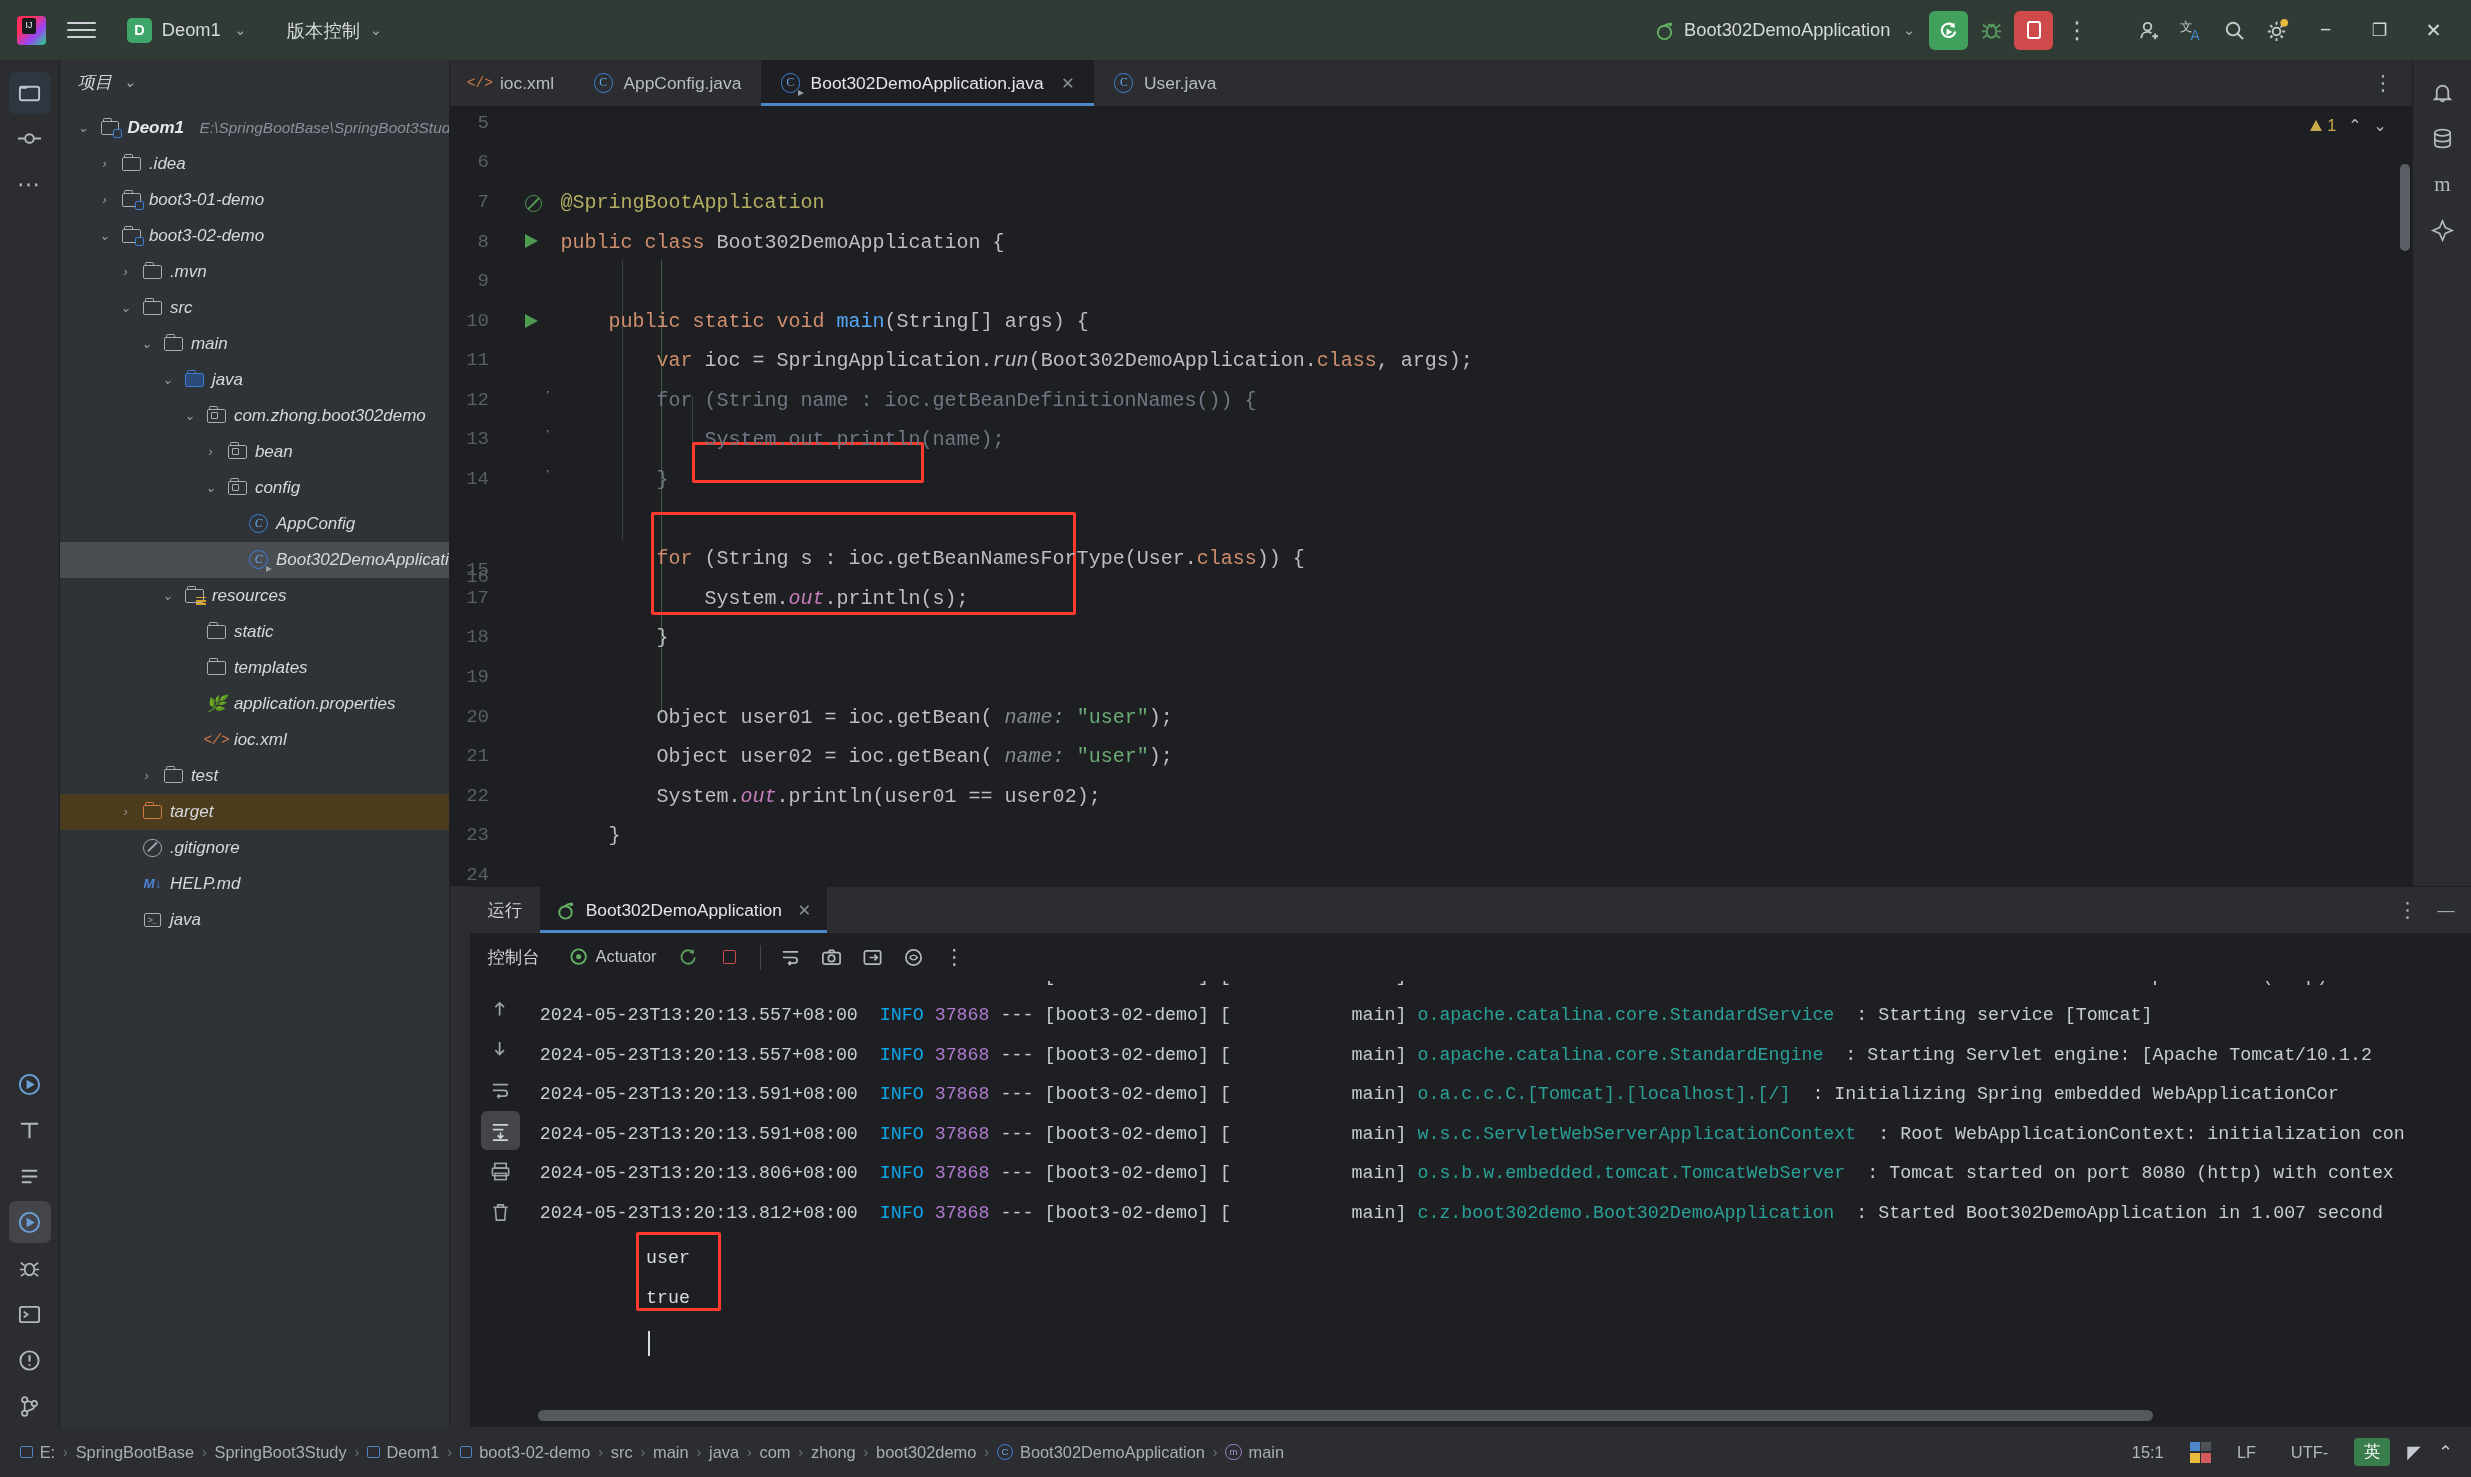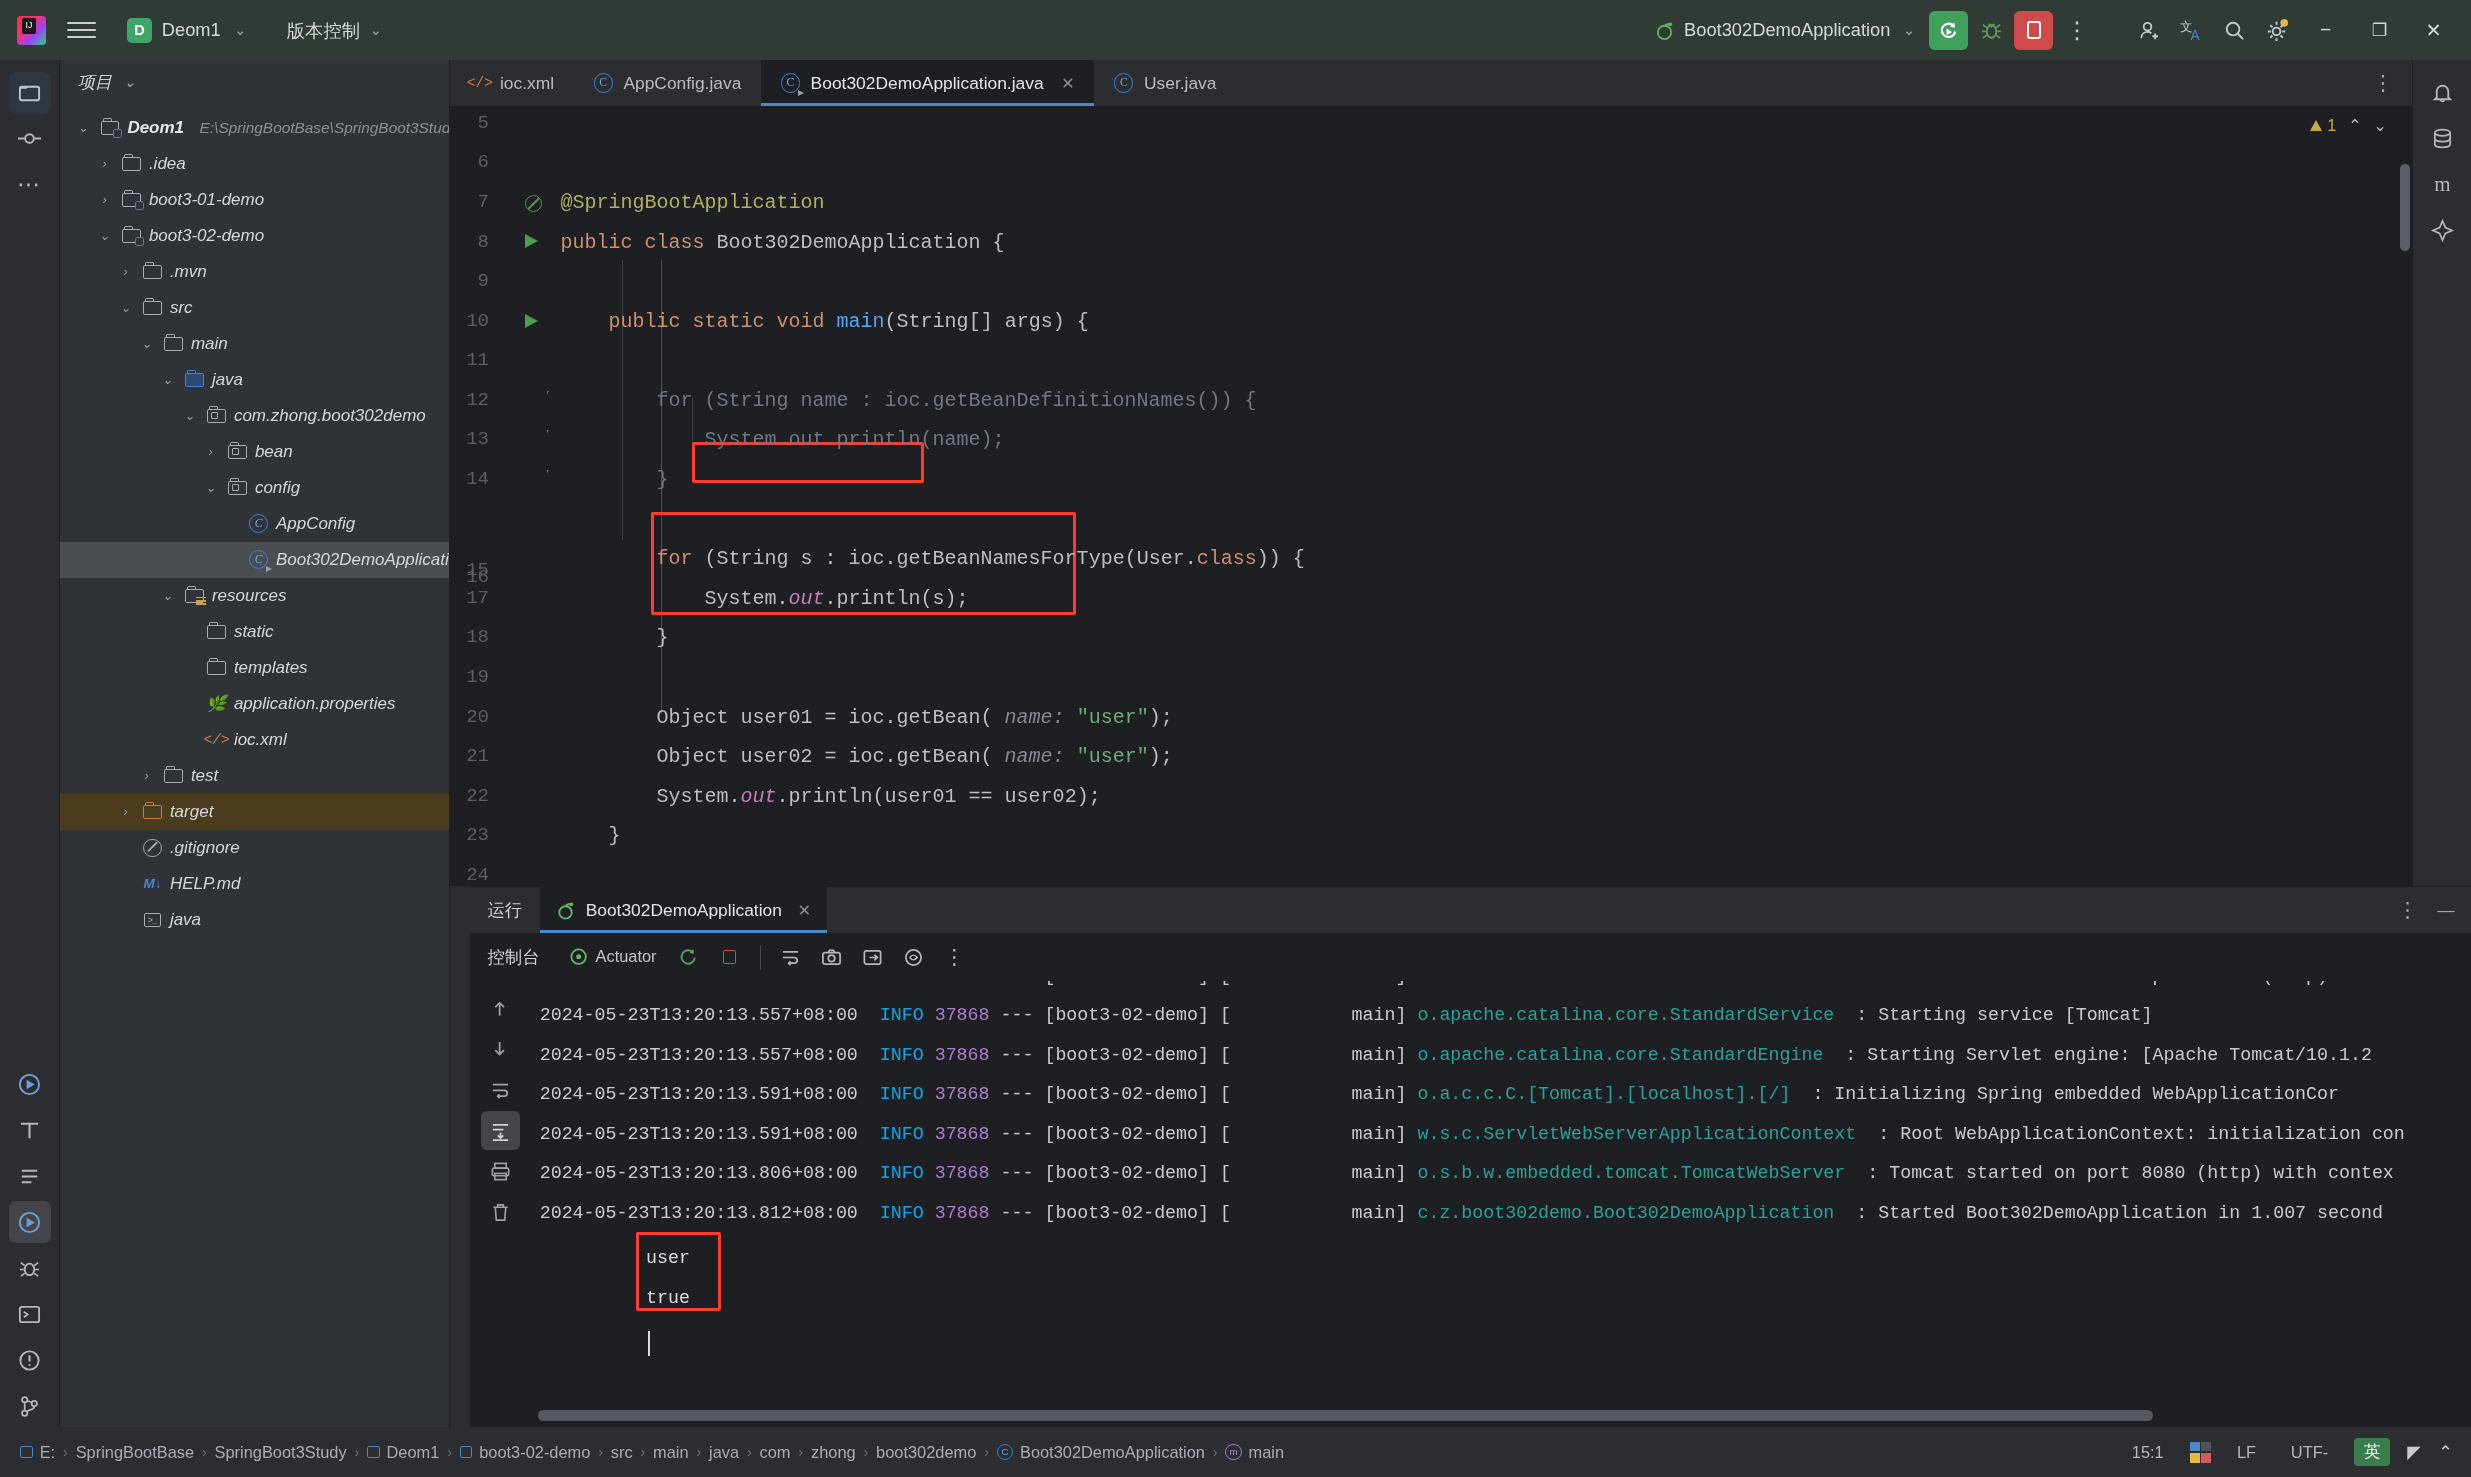--- a/index.html
+++ b/index.html
@@ -608,20 +608,21 @@
               <div class="indent-guide green" style="left:114px; top:434px; height:174px;"></div>
               <div class="indent-guide" style="left:145px; top:290px; height:60px;"></div>
 
               <div class="redbox" style="left:145px; top:336px; width:232px; height:41px;"></div>
               <div class="redbox" style="left:104px; top:406px; width:425px; height:103px;"></div>
                 <div class="cline" style="top: 45px; left: 13.5px;"></div>
                 <div class="cline" style="top: 85px; left: 13.5px;"><span class="ann">@SpringBootApplication</span></div>
                 <div class="cline" style="top: 125px; left: 13.5px;"><span class="kw">public class</span> <span class="cls2">Boot302DemoApplication</span> {</div>
                 <div class="cline" style="top: 164px; left: 13.5px;"></div>
                 <div class="cline" style="top: 204px; left: 13.5px;">    <span class="kw">public static void</span> <span class="mth">main</span>(<span class="cls2">String</span>[] args) {</div>
+                <div class="cline" style="top: 243px; left: 13.5px;">        <span class="kw">var</span> ioc = <span class="cls2">SpringApplication</span>.<span style="color:#bcbec4;font-style:italic">run</span>(<span class="cls2">Boot302DemoApplication</span>.<span class="kw">class</span>, args);</div>
                 <div class="comment-col" style="top: 283px; left: -21px;">//</div>
                 <div class="cline" style="top: 283px; left: 13.5px;"><span class="cmt">        for (String name : ioc.getBeanDefinitionNames()) {</span></div>
                 <div class="comment-col" style="top: 322px; left: -21px;">//</div>
                 <div class="cline" style="top: 322px; left: 13.5px;"><span class="cmt">            System.out.println(name);</span></div>
                 <div class="comment-col" style="top: 362px; left: -21px;">//</div>
                 <div class="cline" style="top: 362px; left: 13.5px;"><span class="cmt">        }</span></div>
                 <div class="cline" style="top: 402px; left: 13.5px;"></div>
                 <div class="cline" style="top: 441px; left: 13.5px;">        <span class="kw">for</span> (<span class="cls2">String</span> s : ioc.<span style="color:#bcbec4">getBeanNamesForType</span>(<span class="cls2">User</span>.<span class="kw">class</span>)) {</div>
                 <div class="cline" style="top: 481px; left: 13.5px;">            <span class="cls2">System</span>.<span class="fld">out</span>.<span style="color:#bcbec4">println</span>(s);</div>
                 <div class="cline" style="top: 520px; left: 13.5px;">        }</div>

